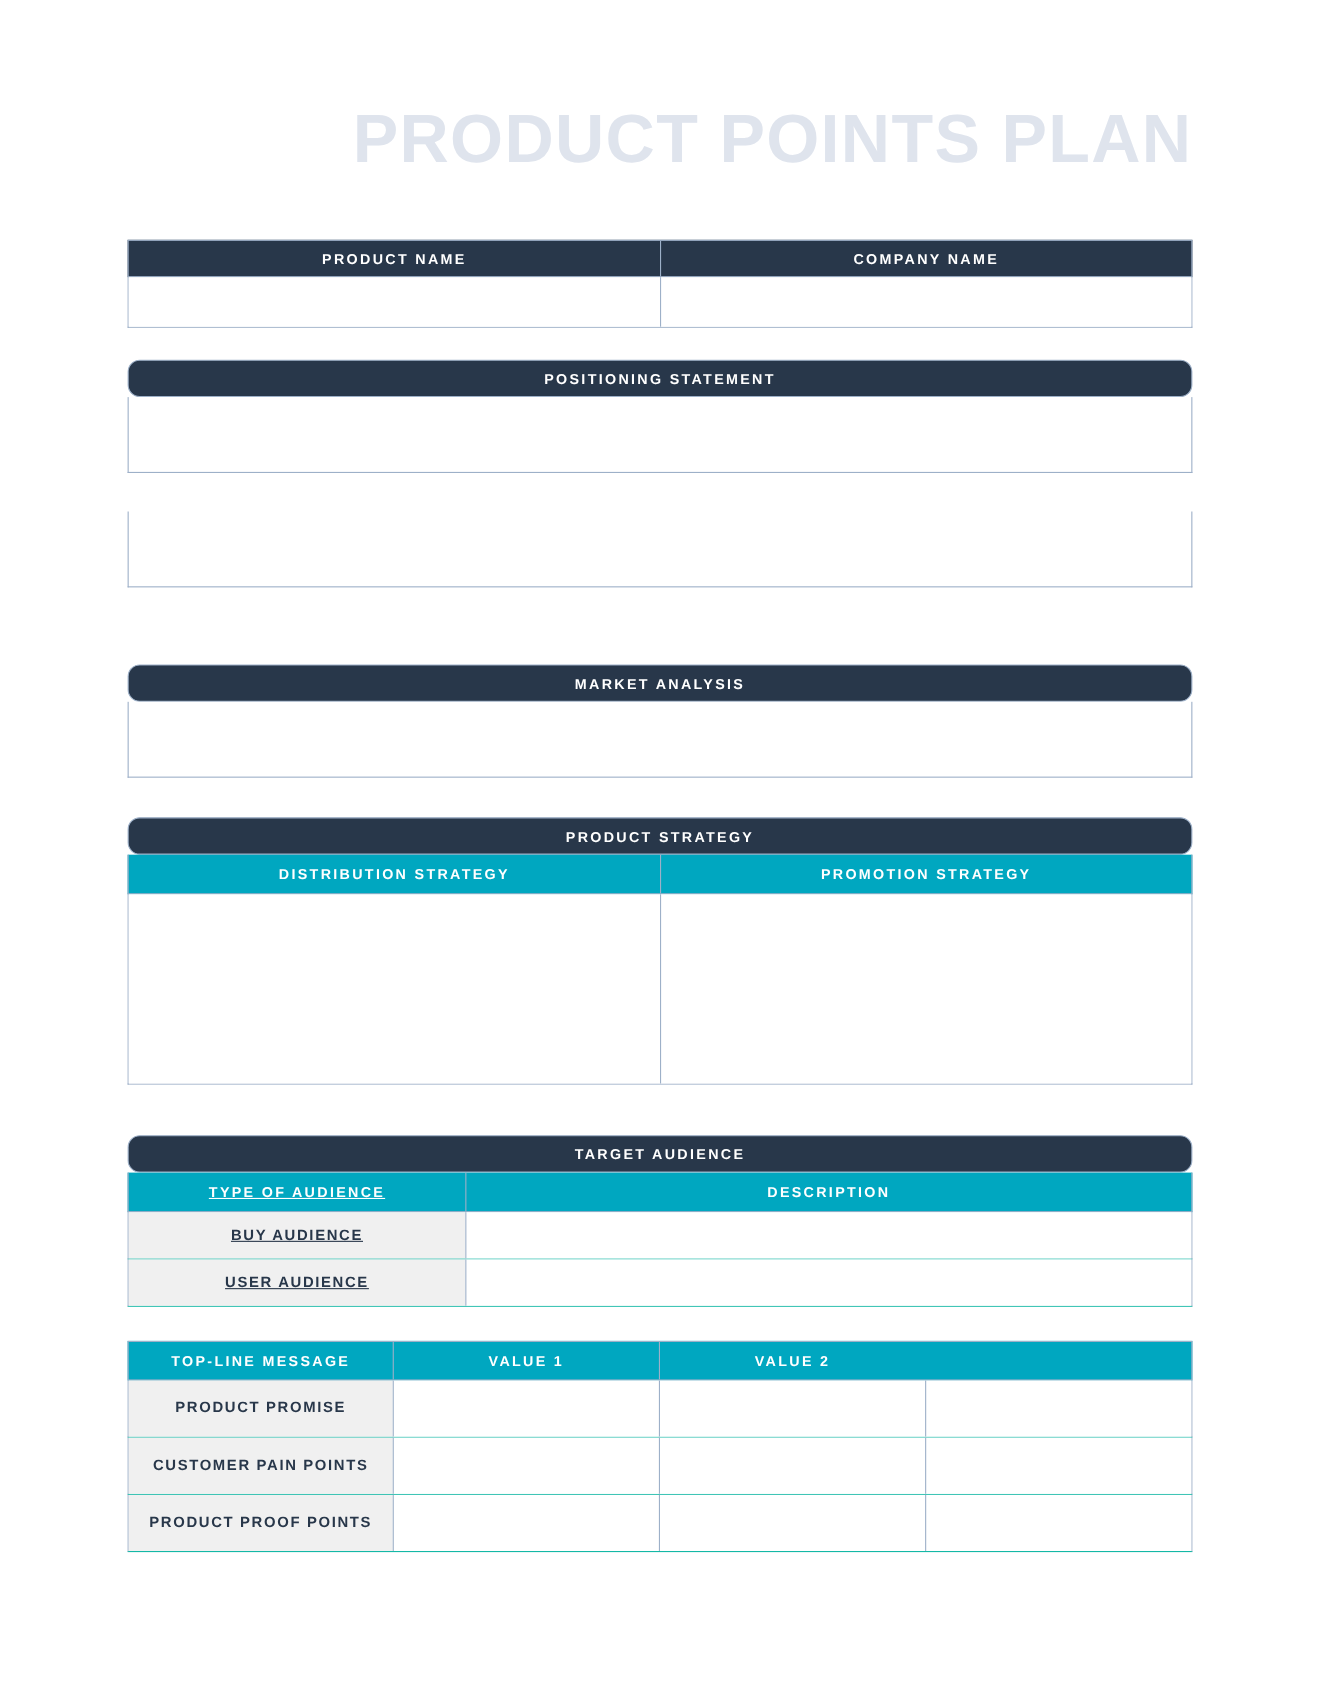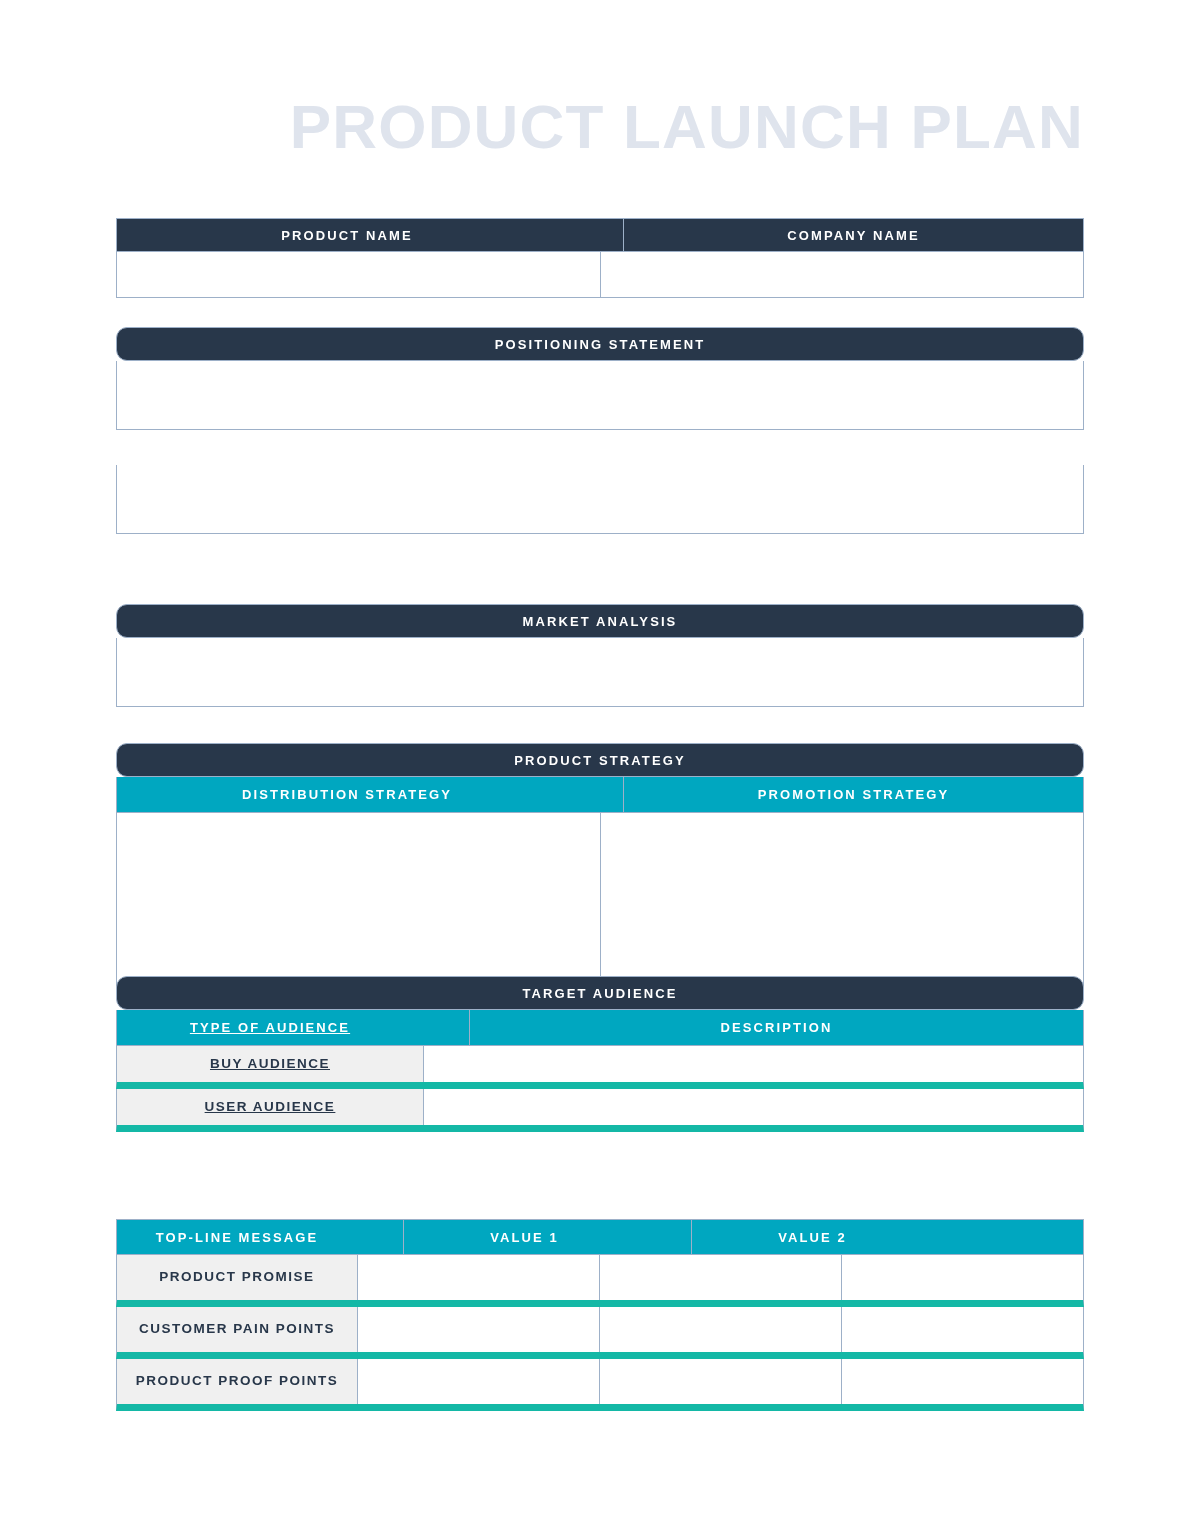--- a/index.html
+++ b/index.html
@@ -57,21 +57,20 @@
     letter-spacing: 2.1px;
     text-transform: uppercase;
     border: 1px solid #9db0c8;
   }
   .bar.navy { background: #28374a; height: 34px; border-radius: 11px; }
 
   .split-bar {
     display: flex;
     box-sizing: border-box;
     border: 1px solid #9db0c8;
-    gap: 46px;
   }
   .split-bar > .cell {
     box-sizing: border-box;
     display: flex;
     align-items: center;
     justify-content: center;
     color: #ffffff;
     font-size: 13px;
     font-weight: 700;
     letter-spacing: 2.1px;
@@ -115,39 +114,39 @@
     line-height: 1.25;
     text-transform: uppercase;
     padding: 0 6px;
   }
 
   .grid-row {
     display: flex;
     box-sizing: border-box;
     border-left: 1px solid #9db0c8;
     border-right: 1px solid #9db0c8;
-    border-bottom: 7px solid #14b8a6;
+    border-bottom: 1px solid #14b8a6;
   }
   .grid-row > div + div { border-left: 1px solid #9db0c8; }
   .grid-row > .blank { background: #ffffff; box-sizing: border-box; }
 
   
   .w-half { width: 50%; }
   .w-ta-label { width: 306px; text-decoration: underline; }
   .w-ta-desc  { flex: 1; }
   .w-tl-label { width: 240px; }
   .w-tl-val   { width: 242px; }
   .w-tl-val-last { flex: 1; }
 </style>
 </head>
 <body>
 
 <div class="page">
 
-  <div class="doc-title">PRODUCT LAUNCH PLAN</div>
+  <div class="doc-title">PRODUCT POINTS PLAN</div>
 
   <div class="block" style="top:218px;">
     <div class="split-bar navy">
       <div class="cell w-half">PRODUCT NAME</div>
       <div class="cell w-half">COMPANY NAME</div>
     </div>
     <div class="field-row" style="height:46px;">
       <div class="fcell w-half"></div>
       <div class="fcell w-half"></div>
     </div>
@@ -172,21 +171,21 @@
     <div class="split-bar teal" style="border-top:none;">
       <div class="cell w-half">DISTRIBUTION STRATEGY</div>
       <div class="cell w-half">PROMOTION STRATEGY</div>
     </div>
     <div class="field-row" style="height:173px;">
       <div class="fcell w-half"></div>
       <div class="fcell w-half"></div>
     </div>
   </div>
 
-  <div class="block" style="top:976px;">
+  <div class="block" style="top:1032px;">
     <div class="bar navy">TARGET AUDIENCE</div>
     <div class="split-bar teal" style="border-top:none;">
       <div class="cell w-ta-label">TYPE OF AUDIENCE</div>
       <div class="cell w-ta-desc">DESCRIPTION</div>
     </div>
 
     <div class="grid-row" style="height:43px;">
       <div class="label-cell w-ta-label">BUY AUDIENCE</div>
       <div class="blank w-ta-desc"></div>
     </div>

